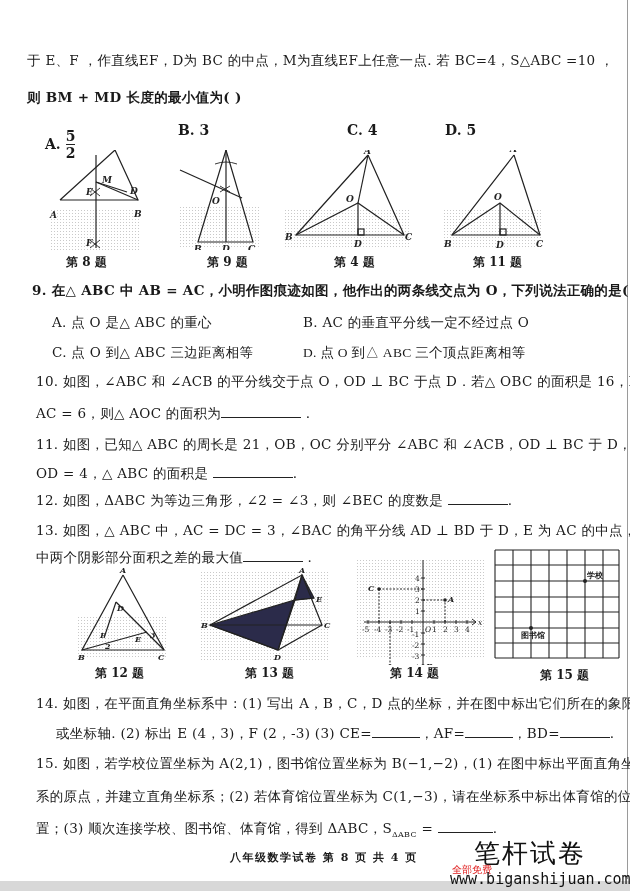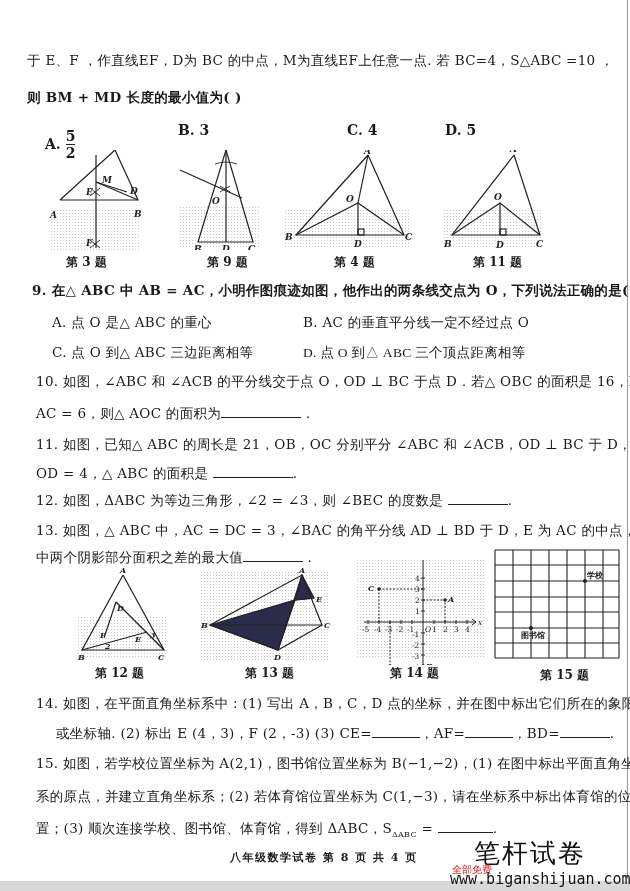--- a/index.html
+++ b/index.html
@@ -113,21 +113,21 @@
   </g>
   <g font-size="9" font-style="italic" font-weight="bold" fill="#222" font-family="DejaVu Serif, serif">
     <text x="510" y="2">A</text>
     <text x="494" y="50">O</text>
     <text x="444" y="97">B</text>
     <text x="496" y="98">D</text>
     <text x="536" y="97">C</text>
   </g>
 </svg>
 
-<div class="cap" style="left:66px;top:254px;">第 3 题</div>
+<div class="cap" style="left:66px;top:254px;">第 8 题</div>
 <div class="cap" style="left:207px;top:254px;">第 9 题</div>
 <div class="cap" style="left:334px;top:254px;">第 4 题</div>
 <div class="cap" style="left:473px;top:254px;">第 11 题</div>
 
 <div class="line bold" style="left:32px;top:282px;">9. 在△ ABC 中 AB = AC，小明作图痕迹如图，他作出的两条线交点为 O，下列说法正确的是(    )</div>
 <div class="line" style="left:52px;top:314px;">A.  点 O 是△ ABC 的重心</div>
 <div class="line" style="left:303px;top:314px;">B.  AC 的垂直平分线一定不经过点 O</div>
 <div class="line" style="left:52px;top:344px;">C.  点 O 到△ ABC 三边距离相等</div>
 <div class="line" style="left:303px;top:344px;font-family:Liberation Serif, serif;">D.  点 O 到△ ABC 三个顶点距离相等</div>
 

